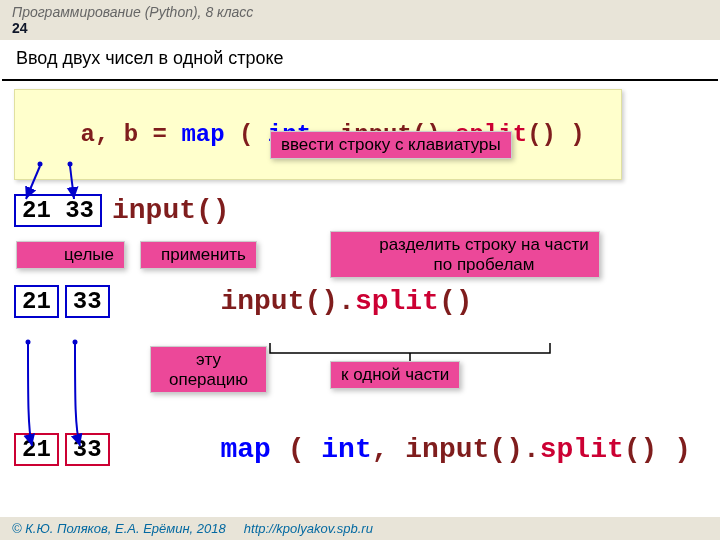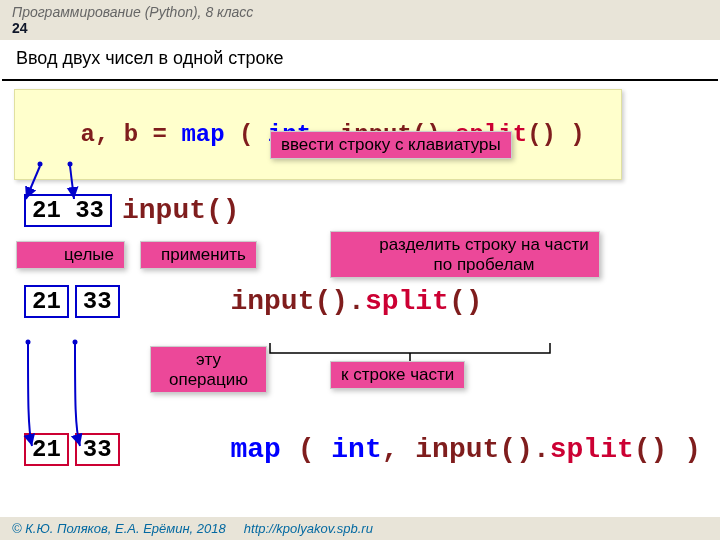--- a/index.html
+++ b/index.html
@@ -71,21 +71,21 @@
   .box-red {
     border: 2px solid #cc0033;
     font-family: "Courier New", monospace;
     font-size: 24px;
     font-weight: bold;
     padding: 1px 6px;
     display: inline-block;
     text-align: center;
   }
   .row {
-    margin: 8px 10px;
+    margin: 8px 0;
     display: flex;
     align-items: center;
     gap: 10px;
   }
   .callout {
     background: #ec4899;
     border: 1px solid #ccc;
     border-radius: 0;
     box-shadow: 2px 2px 5px rgba(0,0,0,0.25);
     padding: 3px 10px;
@@ -183,21 +183,21 @@
 
   
   
 
   
   <div class="callout" style="left:270px; top:50px;">ввести строку с клавиатуры</div>
   <div class="callout" style="left:16px; top:160px;padding-left:47px;">целые</div>
   <div class="callout" style="left:140px; top:160px;padding-left:20px;">применить</div>
   <div class="callout" style="left:330px; top:150px; width:210px;padding-left:48px;">разделить строку на части по пробелам</div>
   <div class="callout" style="left:150px; top:265px; width:95px;">эту операцию</div>
-  <div class="callout" style="left:330px; top:280px;">к строке части</div>
+  <div class="callout" style="left:330px; top:280px;">к одной части</div>
 
 </div>
 
 <div class="footer">
   <span>© К.Ю. Поляков, Е.А. Ерёмин, 2018</span>
   &nbsp;&nbsp;&nbsp;
   <span>http://kpolyakov.spb.ru</span>
 </div>
 
 </body></html>

